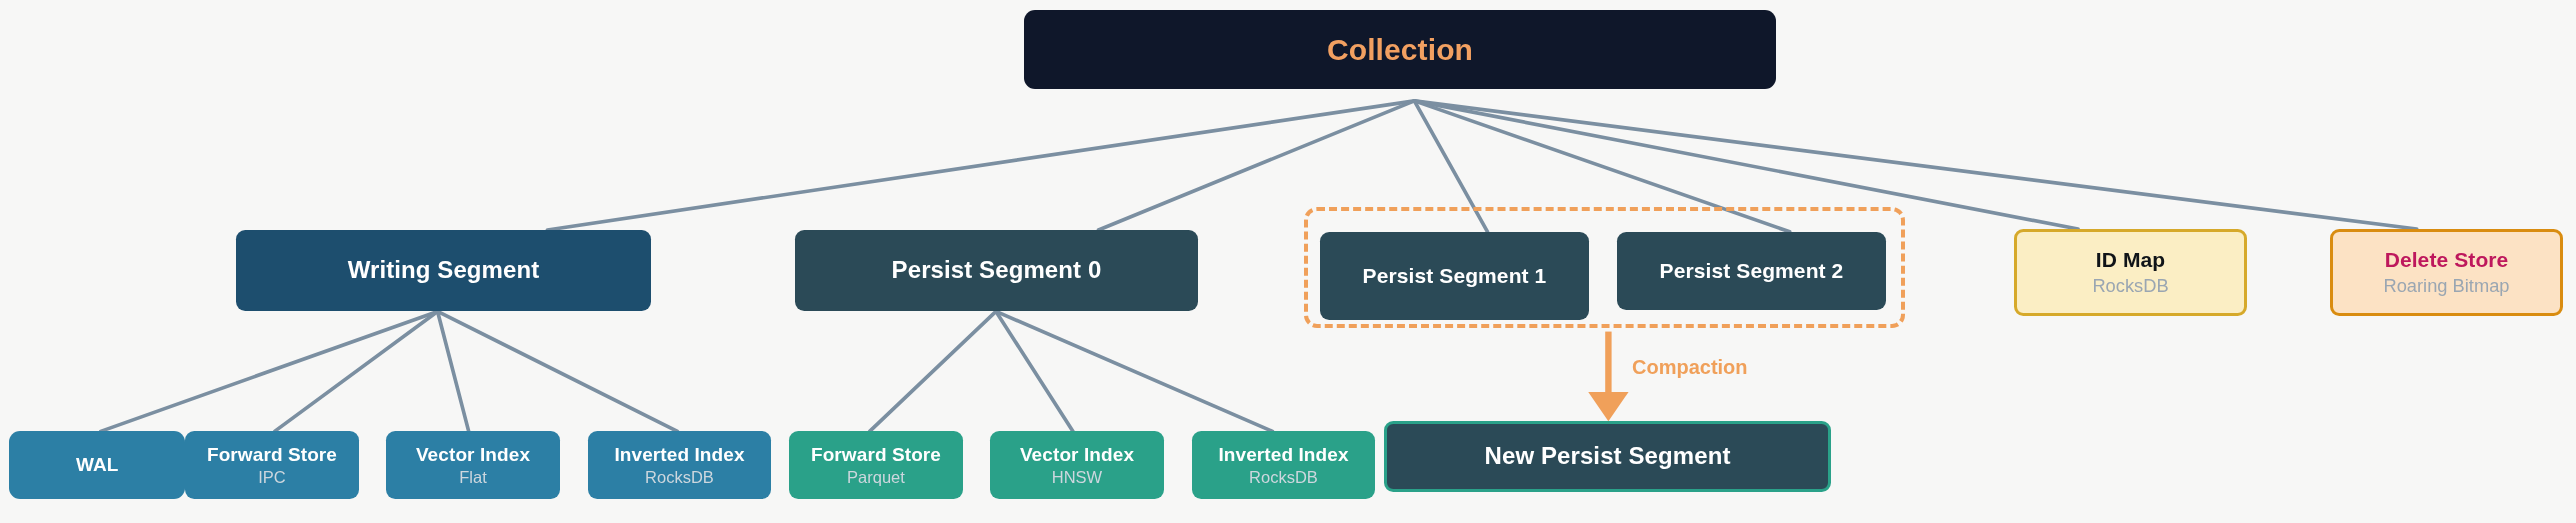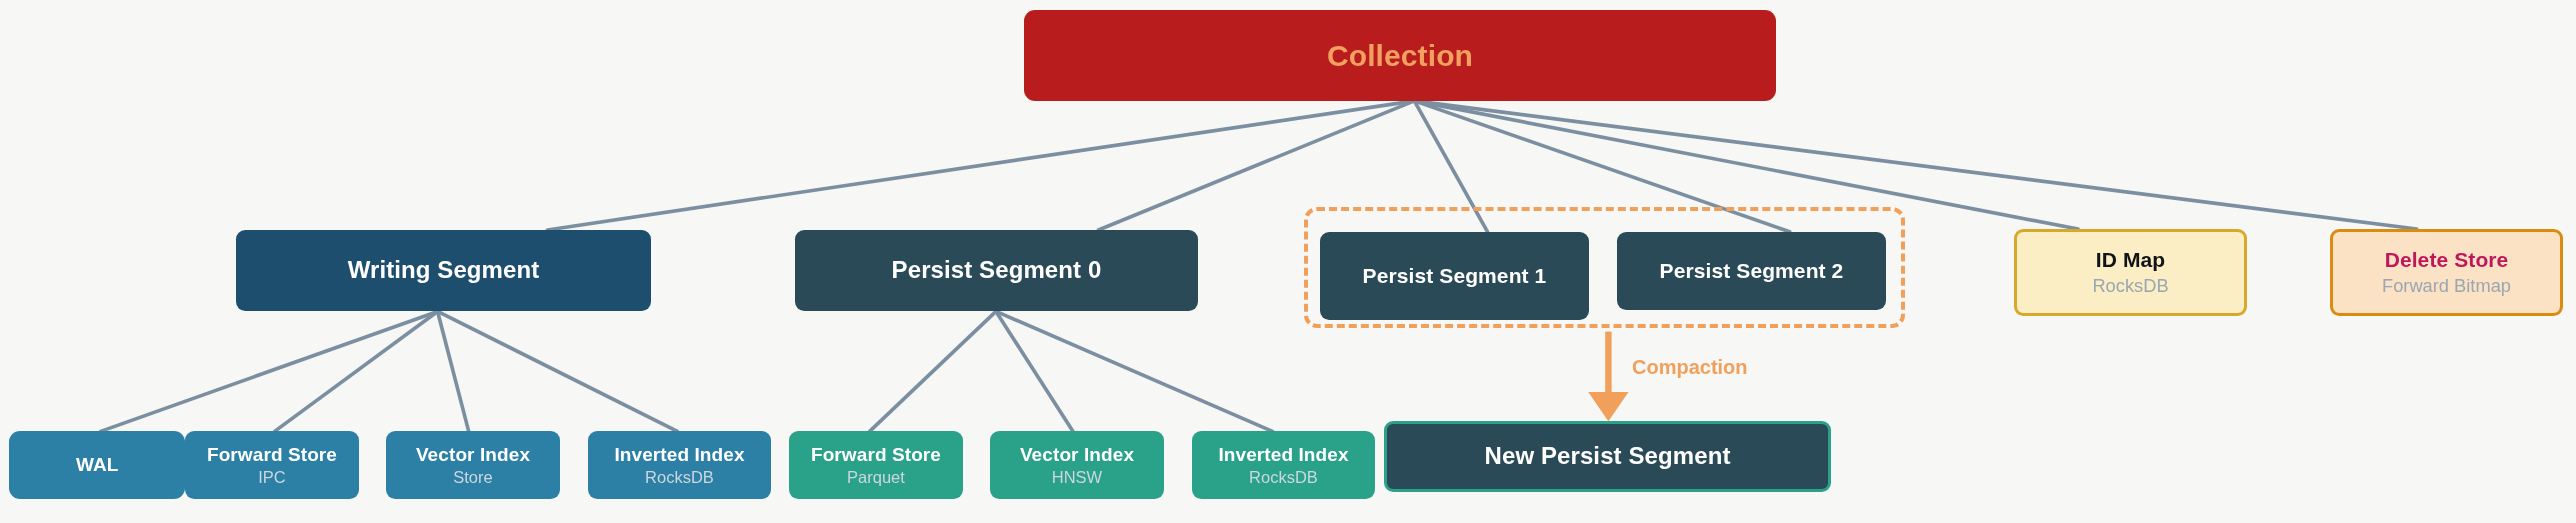--- a/index.html
+++ b/index.html
@@ -37,22 +37,22 @@
   .node .title {
     font-weight: bold;
     letter-spacing: 0.1px;
   }
   .node .sub {
     font-weight: normal;
   }
 
   
   #node-collection {
-    left: 1024px; top: 10px; width: 752px; height: 91px;
-    background: #b91c1c;
+    left: 1024px; top: 10px; width: 752px; height: 79px;
+    background: #0f172a;
     border-radius: 11px;
   }
   #node-collection .title {
     color: #f2a061;
     font-size: 30px;
   }
 
   
   #node-writing-segment {
     left: 236px; top: 230px; width: 415px; height: 81px;
@@ -192,35 +192,35 @@
     <span class="title">Persist Segment 2</span>
   </div>
 
   <div class="node" id="node-id-map">
     <span class="title">ID Map</span>
     <span class="sub">RocksDB</span>
   </div>
 
   <div class="node" id="node-delete-store">
     <span class="title">Delete Store</span>
-    <span class="sub">Forward Bitmap</span>
+    <span class="sub">Roaring Bitmap</span>
   </div>
 
   <div class="node leaf leaf-blue" id="leaf-wal">
     <span class="title">WAL</span>
   </div>
 
   <div class="node leaf leaf-blue" id="leaf-fwd-ipc">
     <span class="title">Forward Store</span>
     <span class="sub">IPC</span>
   </div>
 
   <div class="node leaf leaf-blue" id="leaf-vec-flat">
     <span class="title">Vector Index</span>
-    <span class="sub">Store</span>
+    <span class="sub">Flat</span>
   </div>
 
   <div class="node leaf leaf-blue" id="leaf-inv-rocks-1">
     <span class="title">Inverted Index</span>
     <span class="sub">RocksDB</span>
   </div>
 
   <div class="node leaf leaf-green" id="leaf-fwd-parquet">
     <span class="title">Forward Store</span>
     <span class="sub">Parquet</span>

